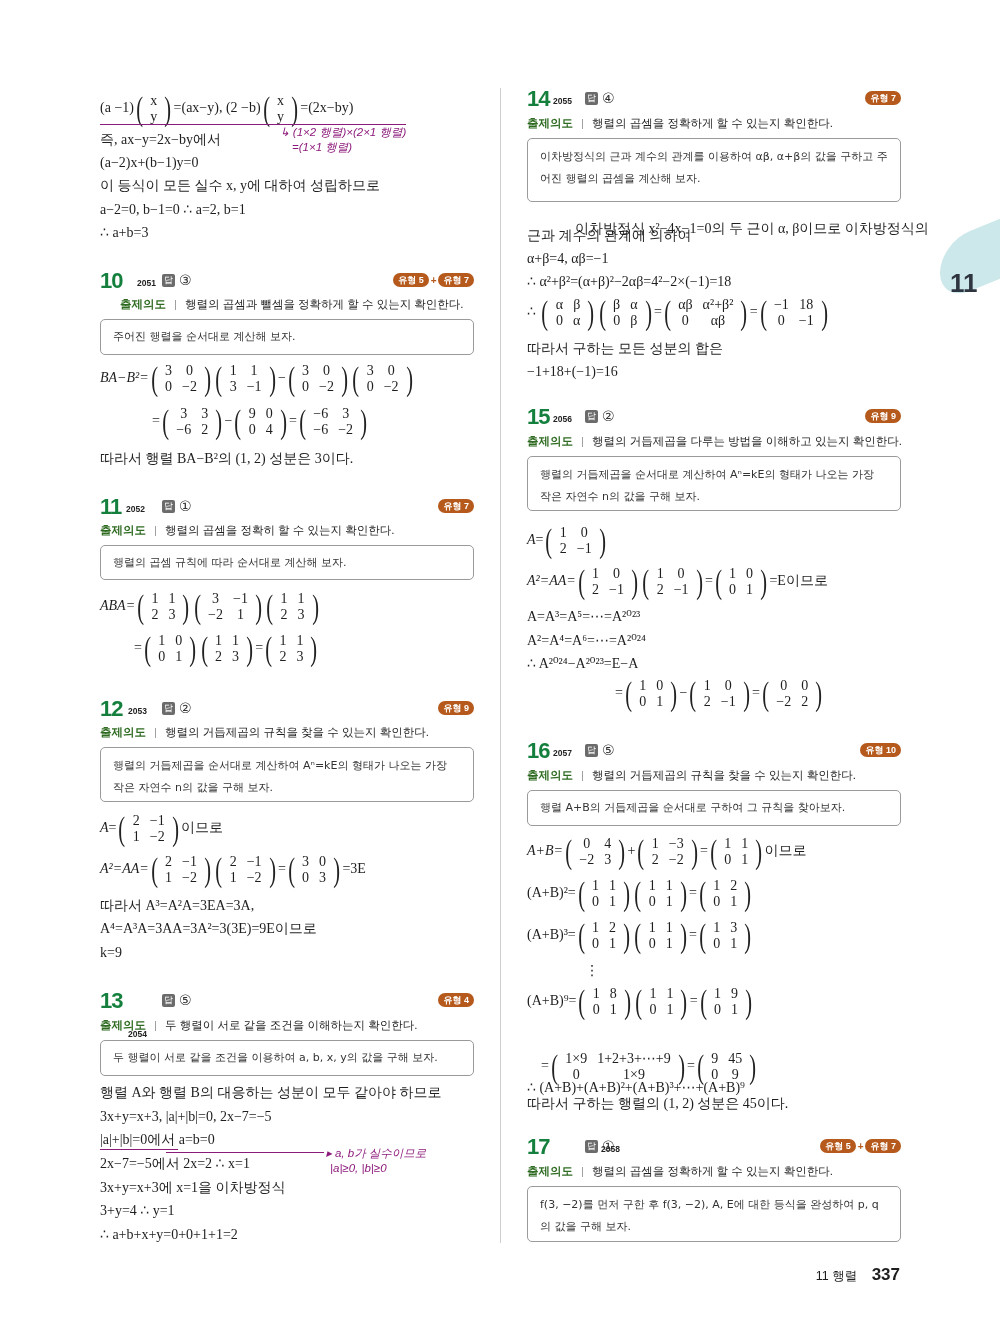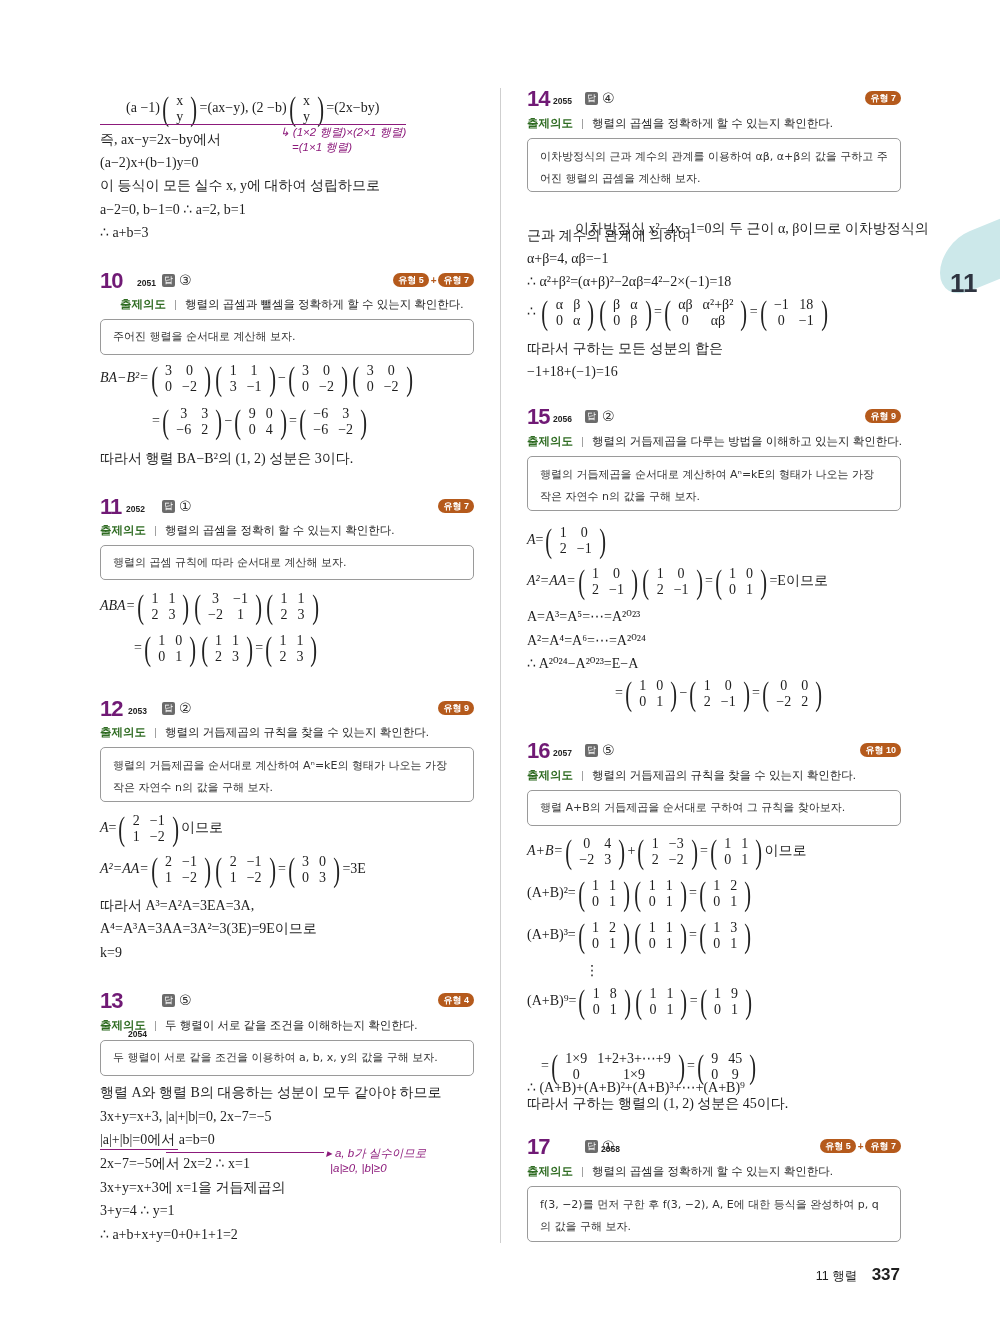--- a/index.html
+++ b/index.html
@@ -5,21 +5,21 @@
   * { box-sizing: border-box; margin: 0; padding: 0; }
   html, body { width: 1000px; height: 1333px; background: #ffffff; overflow: hidden; }
   body { position: relative; font-family: "DejaVu Serif", "Liberation Serif", serif; color: #1e1e1e; }
   .col { position: absolute; top: 0; }
   .col-left { left: 100px; width: 374px; }
   .col-right { left: 527px; width: 374px; }
   .divider { position: absolute; left: 500px; top: 88px; width: 1px; height: 1155px; background: #cfcfcf; }
   .abs { position: absolute; font-style: italic; }
   .line { position: absolute; font-size: 14px; line-height: 18px; white-space: nowrap; font-family: "Liberation Serif", "DejaVu Serif", serif; }
   .qhead { position: absolute; height: 24px; width: 374px; }
-  .qnum { position: absolute; left: 0; top: -2px; font-family: "Liberation Sans", sans-serif; font-weight: bold; font-size: 22px; color: #701a75; letter-spacing: -1px; }
+  .qnum { position: absolute; left: 0; top: -2px; font-family: "Liberation Sans", sans-serif; font-weight: bold; font-size: 22px; color: #15803d; letter-spacing: -1px; }
   .qcode { position: absolute; top: 8px; font-family: "Liberation Sans", sans-serif; font-weight: bold; font-size: 8.5px; color: #222; }
   .ans-box { position: absolute; top: 4px; width: 13px; height: 13px; background: #6b6b6b; border-radius: 2px; color: #fff; font-size: 9px; text-align: center; line-height: 13px; font-family: "DejaVu Sans", sans-serif; }
   .ans-val { position: absolute; top: 2px; font-size: 14px; font-family: "DejaVu Sans", sans-serif; color: #333; }
   .tags { position: absolute; right: 0; top: 3px; display: flex; align-items: center; gap: 2px; }
   .tag { background: #b55a1c; color: #fff; font-family: "Liberation Sans", sans-serif; font-weight: bold; font-size: 9px; padding: 1px 5px; border-radius: 8px; line-height: 12px; }
   .tag-plus { color: #b55a1c; font-size: 10px; font-weight: bold; font-family: "Liberation Sans", sans-serif; }
   .intent { position: absolute; font-family: "Liberation Sans", sans-serif; font-size: 11.5px; white-space: nowrap; }
   .intent-label { color: #2e6b21; font-weight: bold; }
   .intent-sep { color: #999; margin: 0 8px; }
   .hint { position: absolute; width: 374px; border: 1px solid #9a9a9a; border-radius: 5px; font-size: 11px; line-height: 22px; padding: 7px 12px; font-family: "DejaVu Sans", sans-serif; color: #333; }
@@ -37,21 +37,21 @@
 </style>
 </head>
 <body>
 
 <div class="side-tab"></div>
 <div class="side-tab-num">11</div>
 <div class="divider"></div>
 
 <div class="col col-left">
 
-  <div class="line" style="top:92px;margin-left:26px;">
+  <div class="line" style="top:92px;">
     <span>(a  −1)</span><span class="mat">
         <span class="br">(</span>
         <table>
           <tbody>
             <tr>
               <td>x</td>
             </tr>
             <tr>
               <td>y</td>
             </tr>
@@ -413,38 +413,38 @@
   <div class="line" style="top:1084px;">행렬 A와 행렬 B의 대응하는 성분이 모두 같아야 하므로</div>
   <div class="line" style="top:1108px;">3x+y=x+3, |a|+|b|=0, 2x−7=−5</div>
   <div class="line" style="top:1131px;">|a|+|b|=0에서 a=b=0</div>
   <div class="underline-bar" style="left:0; top:1149px; width:78px;"></div>
   <div class="underline-bar" style="left:66px; top:1152px; width:158px;"></div>
   <div class="note abs" style="left:226px; top:1146px; line-height:15px;">
     <div>▸ <span>a, b가 실수이므로</span></div>
     <div style="padding-left:4px;">|a|≥0, |b|≥0</div>
   </div>
   <div class="line" style="top:1155px;">2x−7=−5에서 2x=2      ∴ x=1</div>
-  <div class="line" style="top:1179px;">3x+y=x+3에 x=1을 거듭제곱의</div>
+  <div class="line" style="top:1179px;">3x+y=x+3에 x=1을 이차방정식</div>
   <div class="line" style="top:1202px;">3+y=4      ∴ y=1</div>
   <div class="line" style="top:1226px;">∴ a+b+x+y=0+0+1+1=2</div>
 </div>
 
 <div class="col col-right">
 
   <div class="qhead" style="top:88px;">
     <span class="qnum">14</span>
     <span class="qcode" style="left:26px;">2055</span>
     <span class="ans-box" style="left:58px;">답</span>
     <span class="ans-val" style="left:75px;">④</span>
     <div class="tags">
         <span class="tag">유형 7</span>
       </div>
   </div>
   <div class="intent" style="top:116px;"><span class="intent-label">출제의도</span><span class="intent-sep">|</span><span>행렬의 곱셈을 정확하게 할 수 있는지 확인한다.</span></div>
-  <div class="hint" style="top:138px; height:54px; white-space:normal;">이차방정식의 근과 계수의 관계를 이용하여 αβ, α+β의 값을 구하고 주어진 행렬의 곱셈을 계산해 보자.</div>
+  <div class="hint" style="top:138px; height:64px; white-space:normal;">이차방정식의 근과 계수의 관계를 이용하여 αβ, α+β의 값을 구하고 주어진 행렬의 곱셈을 계산해 보자.</div>
   <div class="line" style="top:220px;margin-left:48px;">이차방정식 x²−4x−1=0의 두 근이 α, β이므로 이차방정식의</div>
   <div class="line" style="top:227px;">근과 계수의 관계에 의하여</div>
   <div class="line" style="top:250px;">α+β=4, αβ=−1</div>
   <div class="line" style="top:273px;">∴ α²+β²=(α+β)²−2αβ=4²−2×(−1)=18</div>
   <div class="line" style="top:296px;">
     ∴ <span class="mat">
         <span class="br">(</span>
         <table>
           <tbody>
             <tr>

